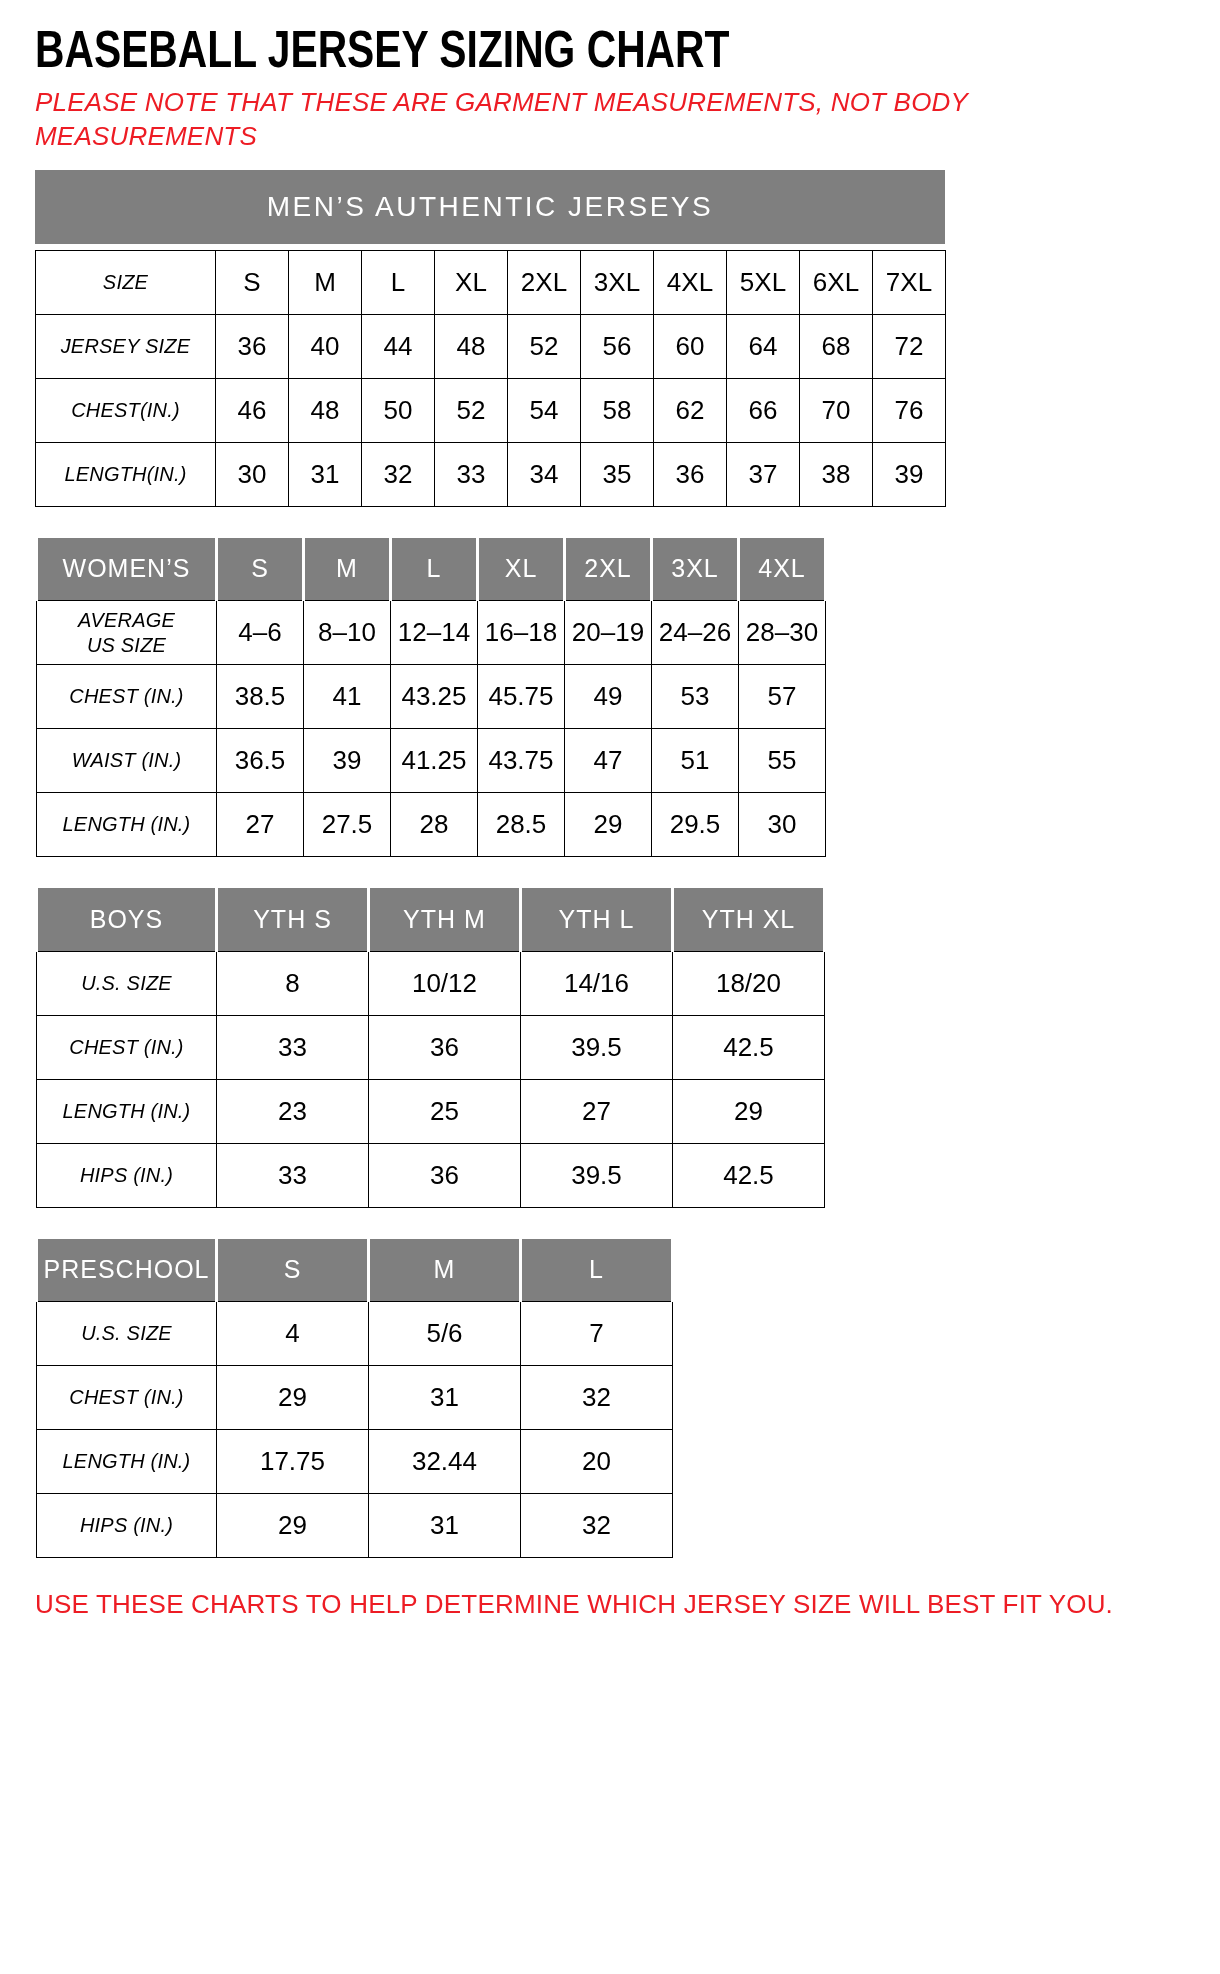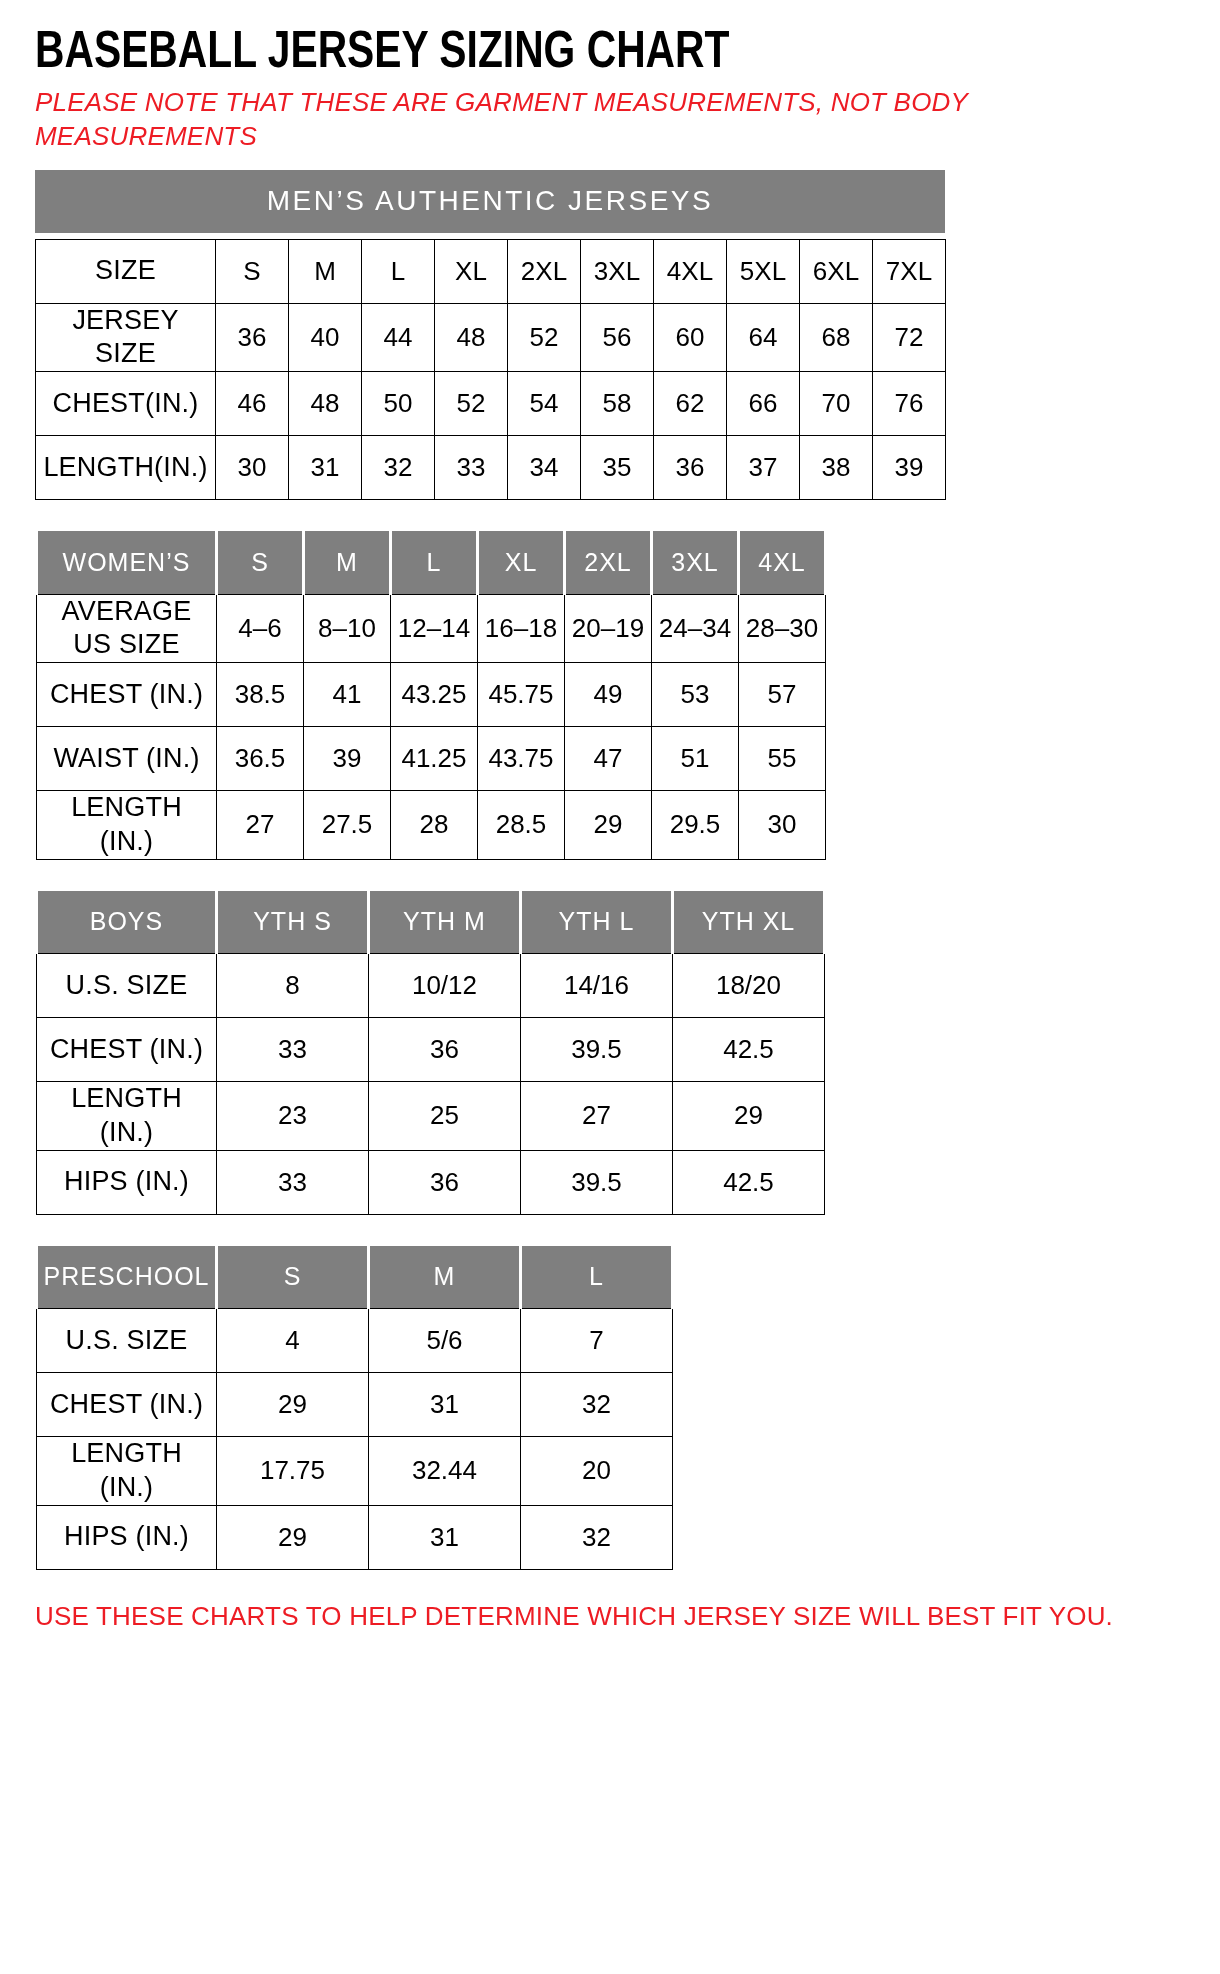--- a/index.html
+++ b/index.html
@@ -28,45 +28,46 @@
     font-size: 26px;
     line-height: 1.3;
     letter-spacing: 0.2px;
     white-space: pre-line;
     font-style: italic;
   }
 
   .chart { margin: 0 0 31px 0; }
 
   .banner {
-    height: 63px;
+    height: 74px;
     background: var(--header-gray, #7f7f7f);
     color: #fff;
     display: flex;
     align-items: center;
     justify-content: center;
     font-size: 28px;
     letter-spacing: 2.5px;
     margin-bottom: 6px;
   }
 
   table.sizing { border-collapse: collapse; table-layout: fixed; }
   table.sizing td {
     border: 1px solid var(--border-black, #000);
     text-align: center;
     vertical-align: middle;
     height: 64px;
     font-size: 26px;
     padding: 0 4px;
   }
   table.sizing td.label-cell {
-    font-size: 27px;
+    font-size: 20px;
     letter-spacing: 0.2px;
     line-height: 1.25;
     white-space: pre-line;
+    font-style: italic;
   }
   table.sizing th {
     background: var(--header-gray, #7f7f7f);
     color: #fff;
     border-left: 3px solid #fff;
     border-right: 3px solid #fff;
     border-top: none;
     border-bottom: none;
     height: 63px;
     font-weight: normal;
@@ -193,21 +194,21 @@
             <th>4XL</th>
           </tr>
           <tr>
             <td class="label-cell">AVERAGE
 US SIZE</td>
             <td>4–6</td>
             <td>8–10</td>
             <td>12–14</td>
             <td>16–18</td>
             <td>20–19</td>
-            <td>24–34</td>
+            <td>24–26</td>
             <td>28–30</td>
           </tr>
           <tr>
             <td class="label-cell">CHEST (IN.)</td>
             <td>38.5</td>
             <td>41</td>
             <td>43.25</td>
             <td>45.75</td>
             <td>49</td>
             <td>53</td>

